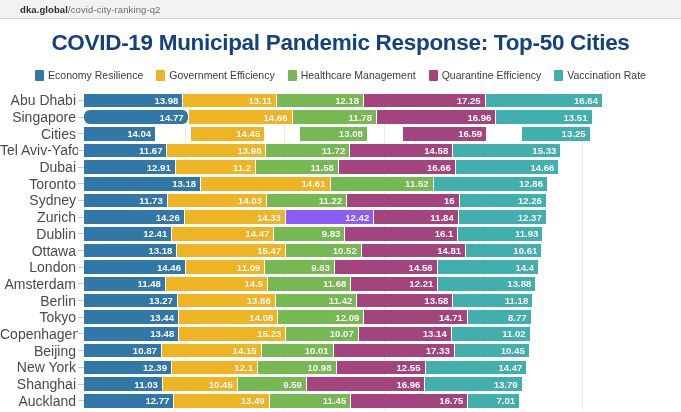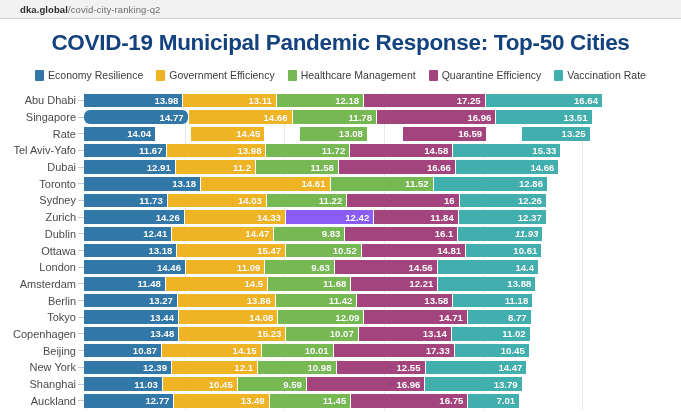--- a/index.html
+++ b/index.html
@@ -98,21 +98,21 @@
   .row {
     position: relative;
     display: flex;
     align-items: center;
     height: 16.7px;
   }
   .row-label {
     width: 78px;
     flex: 0 0 78px;
     text-align: right;
-    font-size: 11px;
+    font-size: 14px;
     color: #4a4a4a;
     padding-right: 2px;
     white-space: nowrap;
     overflow: hidden;
   }
   .tick {
     flex: 0 0 6px;
     height: 1px;
     background: #c9c9c9;
   }
@@ -219,21 +219,21 @@
             </div>
             <div class="seg" title="Quarantine Efficiency: 16.96" style="background: rgb(164, 68, 126); flex: 16.96 0 0px;">
               <span>16.96</span>
             </div>
             <div class="seg" title="Vaccination Rate: 13.51" style="background: rgb(65, 175, 173); flex: 13.51 0 0px;">
               <span>13.51</span>
             </div>
           </div>
         </div>
         <div class="row">
-          <div class="row-label">Rate</div>
+          <div class="row-label">Cities</div>
           <div class="tick"></div>
           <div class="bars" style="flex: 0 0 505.609px; gap: 35px;">
             <div class="seg" title="Economy Resilience: 14.04" style="background: rgb(49, 120, 168); flex: 14.04 0 0px;">
               <span>14.04</span>
             </div>
             <div class="seg" title="Government Efficiency: 14.45" style="background: rgb(239, 180, 36); flex: 14.45 0 0px;">
               <span>14.45</span>
             </div>
             <div class="seg" title="Healthcare Management: 13.08" style="background: rgb(118, 184, 82); flex: 13.08 0 0px;">
               <span>13.08</span>
@@ -357,21 +357,21 @@
             </div>
             <div class="seg" title="Government Efficiency: 14.47" style="background: rgb(239, 180, 36); flex: 14.47 0 0px;">
               <span>14.47</span>
             </div>
             <div class="seg" title="Healthcare Management: 9.83" style="background: rgb(118, 184, 82); flex: 9.83 0 0px;">
               <span>9.83</span>
             </div>
             <div class="seg" title="Quarantine Efficiency: 16.1" style="background: rgb(164, 68, 126); flex: 16.1 0 0px;">
               <span>16.1</span>
             </div>
-            <div class="seg" title="Vaccination Rate: 11.93" style="background: rgb(65, 175, 173); flex: 11.93 0 0px; font-style: italic;">
+            <div class="seg" title="Vaccination Rate: 11.93" style="background: rgb(65, 175, 173); flex: 11.93 0 0px;">
               <span>11.93</span>
             </div>
           </div>
         </div>
         <div class="row">
           <div class="row-label">Ottawa</div>
           <div class="tick"></div>
           <div class="bars" style="flex: 0 0 457.321px;">
             <div class="seg" title="Economy Resilience: 13.18" style="background: rgb(49, 120, 168); flex: 13.18 0 0px;">
               <span>13.18</span>

